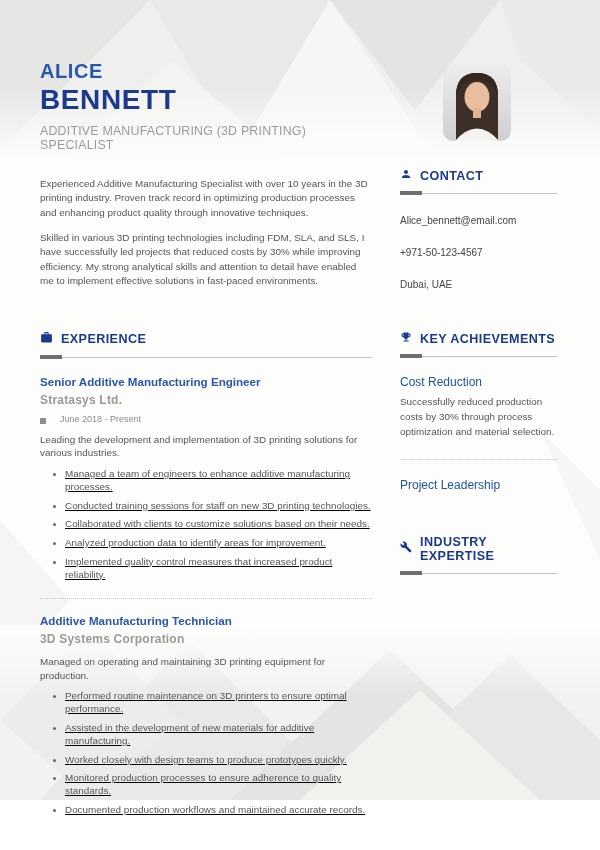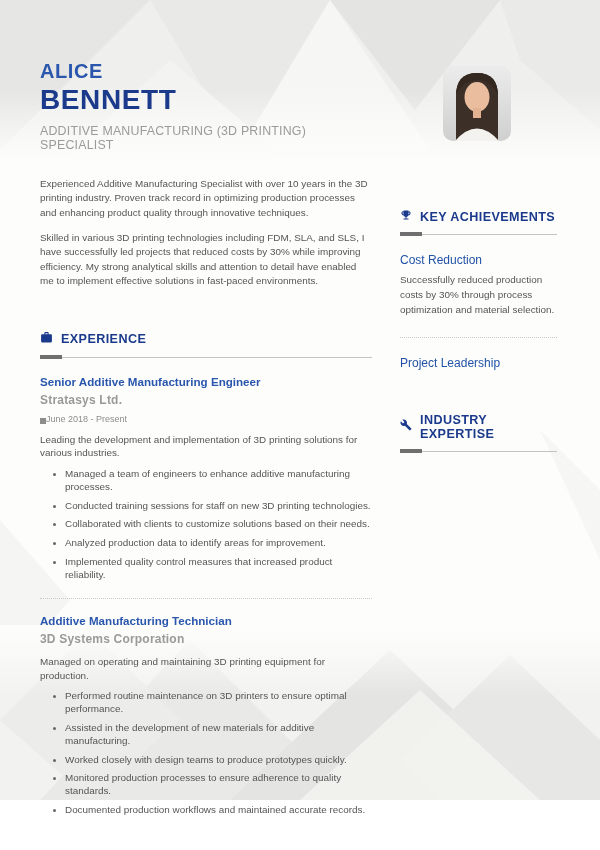--- a/index.html
+++ b/index.html
@@ -20,24 +20,24 @@
 
   .section-header { display:flex; align-items:center; gap:8px; color:#1b3a8c; font-weight:800; font-size:12.6px; letter-spacing:.4px; }
   .section-header svg { flex:0 0 auto; }
   .rule { position:relative; border-top:1.5px solid #c3c3c3; margin-top:10px; }
   .rule::before { content:''; position:absolute; left:0; top:-3px; width:22px; height:4px; background:#6f6f6f; }
 
   .section-experience { margin-top:42px; }
   .job { margin-top:17px; }
   .job-title { color:#2a57ad; font-weight:700; font-size:11.6px; }
   .job-company { color:#9a9a9a; font-weight:700; font-size:12px; margin-top:5px; letter-spacing:.2px; }
-  .job-date { display:flex; align-items:flex-end; gap:0; color:#8d8d8d; font-size:9px; margin-top:7px; }
+  .job-date { display:flex; align-items:flex-end; gap:14px; color:#8d8d8d; font-size:9px; margin-top:7px; }
   .date-square { width:6px; height:6px; background:#8d8d8d; flex:0 0 auto; }
   .job-desc { font-size:9.9px; color:#555; margin-top:9px; line-height:1.4; }
-  ul.bullets { margin:7px 0 0 13px; padding-left:12px; list-style:disc; }
+  ul.bullets { margin:7px 0 0 13px; padding-left:12px; list-style:disc;text-decoration:underline; }
   ul.bullets li { font-size:9.9px; color:#555; line-height:1.32; margin-bottom:5.5px; }
   ul.bullets li::marker { color:#666; font-size:9px; }
   .dotted-divider { border-top:1px dotted #c9c9c9; margin:17px 0 15px 0; }
 
   
   .right-col { position:absolute; left:400px; top:168px; width:157px; }
   .sidebar-section { margin-bottom:0; }
   .contact-item { font-size:10px; color:#444; margin-top:21px; }
   .contact-item:first-of-type { margin-top:19px; }
   .section-achievements { margin-top:41px; }
@@ -160,20 +160,34 @@
             <li>Worked closely with design teams to produce prototypes quickly.</li>
             <li>Monitored production processes to ensure adherence to quality standards.</li>
             <li>Documented production workflows and maintained accurate records.</li>
           </ul>
         </div>
       </div>
     </div>
 
     <div class="right-col">
 
+      <div class="sidebar-section">
+        <div class="section-header">
+          <span>
+            <svg width="12" height="12" viewBox="0 0 24 24" fill="#1b3a8c">
+                <path d="M12 12c2.21 0 4-1.79 4-4s-1.79-4-4-4-4 1.79-4 4 1.79 4 4 4zm0 2c-2.67 0-8 1.34-8 4v2h16v-2c0-2.66-5.33-4-8-4z"></path>
+              </svg>
+          </span>
+          <span>CONTACT</span>
+        </div>
+        <div class="rule"></div>
+        <div class="contact-item">Alice_bennett@email.com</div>
+        <div class="contact-item">+971-50-123-4567</div>
+        <div class="contact-item">Dubai, UAE</div>
+      </div>
 
       <div class="section-achievements">
         <div class="section-header">
           <span>
             <svg width="12" height="12" viewBox="0 0 24 24" fill="#1b3a8c">
                 <path d="M19 5h-2V3H7v2H5c-1.1 0-2 .9-2 2v1c0 2.55 1.92 4.63 4.39 4.94.63 1.5 1.98 2.63 3.61 2.96V19H7v2h10v-2h-4v-3.1c1.63-.33 2.98-1.46 3.61-2.96C19.08 12.63 21 10.55 21 8V7c0-1.1-.9-2-2-2zM5 8V7h2v3.82C5.84 10.4 5 9.3 5 8zm14 0c0 1.3-.84 2.4-2 2.82V7h2v1z"></path>
               </svg>
           </span>
           <span>KEY ACHIEVEMENTS</span>
         </div>

